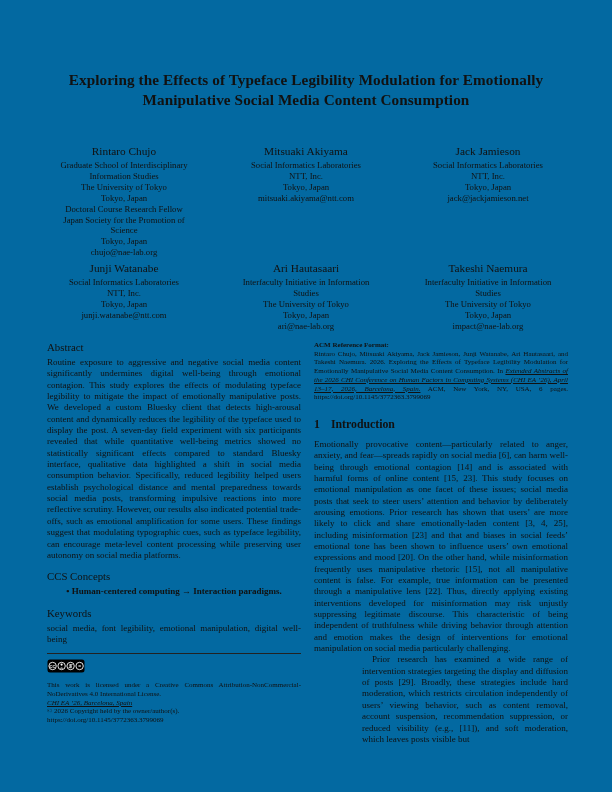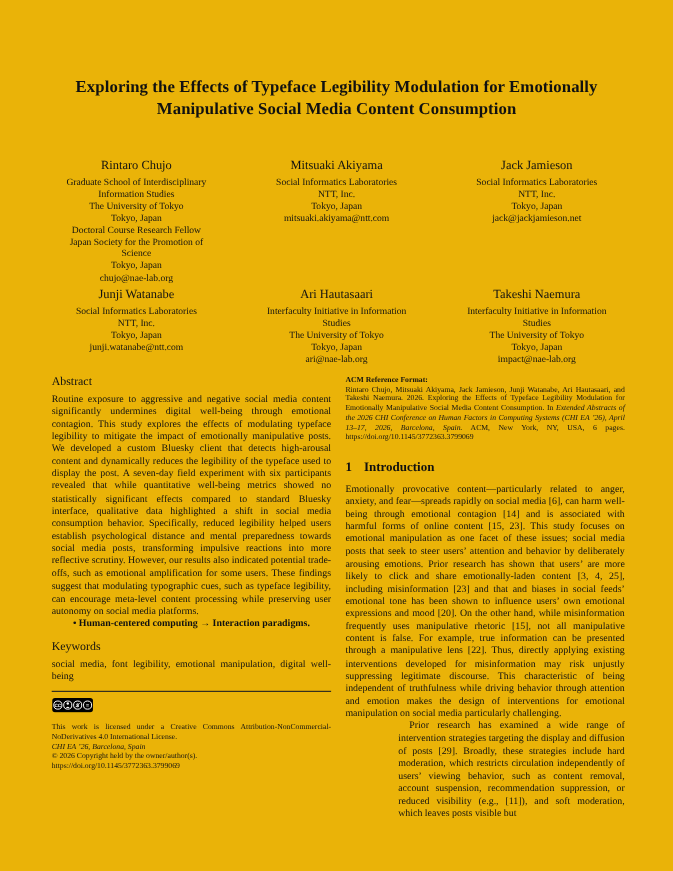--- a/index.html
+++ b/index.html
@@ -2,21 +2,21 @@
 <html><head>
 <meta charset="utf-8">
 <style>
   * { box-sizing: border-box; }
   html, body { margin: 0; padding: 0; background: #ffffff; }
   .page {
     position: relative;
     width: 612px;
     height: 792px;
     margin: 0 auto;
-    background: #eab308;
+    background: #0369a1;
     font-family: "Liberation Serif", serif;
     color: #111;
     overflow: hidden;
   }
   .paper-title {
     position: absolute;
     top: 70px; left: 0; right: 0;
     margin: 0;
     padding: 0 58px;
     text-align: center;
@@ -64,21 +64,21 @@
     border-top: 0.8px solid #222;
     margin: 8px 0 5px 0;
   }
   .cc-badge { margin: 0 0 4px 0; }
   p.small {
     font-size: 7px;
     line-height: 8.7px;
     margin: 0;
   }
   p.small.just { text-align: justify; }
-  .italic { font-style: italic; }
+  .italic { font-style: italic; text-decoration: underline; }
   .bold { font-weight: 700; }
   .ref-block { margin-bottom: 0; }
   h2.sec {
     font-size: 11.8px;
     font-weight: 700;
     margin: 15px 0 7px 0;
     display: flex;
   }
   h2.sec .sec-num { margin-right: 11px; }
   p.body.indent { text-indent: 10px; margin-left: 48px; }
@@ -143,20 +143,21 @@
 The University of Tokyo
 Tokyo, Japan</div>
       <div class="author-email">impact@nae-lab.org</div>
     </div>
   </div>
 
   <div class="col col-left">
     <h2 class="sub">Abstract</h2>
     <p class="body">Routine exposure to aggressive and negative social media content significantly undermines digital well-being through emotional contagion. This study explores the effects of modulating typeface legibility to mitigate the impact of emotionally manipulative posts. We developed a custom Bluesky client that detects high-arousal content and dynamically reduces the legibility of the typeface used to display the post. A seven-day field experiment with six participants revealed that while quantitative well-being metrics showed no statistically significant effects compared to standard Bluesky interface, qualitative data highlighted a shift in social media consumption behavior. Specifically, reduced legibility helped users establish psychological distance and mental preparedness towards social media posts, transforming impulsive reactions into more reflective scrutiny. However, our results also indicated potential trade-offs, such as emotional amplification for some users. These findings suggest that modulating typographic cues, such as typeface legibility, can encourage meta-level content processing while preserving user autonomy on social media platforms.</p>
 
+    <h2 class="sub spaced">CCS Concepts</h2>
     <p class="body ccs-line">• Human-centered computing → Interaction paradigms.</p>
 
     <h2 class="sub spaced">Keywords</h2>
     <p class="body">social media, font legibility, emotional manipulation, digital well-being</p>
 
     <hr class="rule">
 
     <div class="cc-badge">
       <svg width="38" height="14" viewBox="0 0 38 14" aria-hidden="true">
         <rect x="0.5" y="0.5" width="37" height="13" rx="2.5" fill="#000"></rect>

